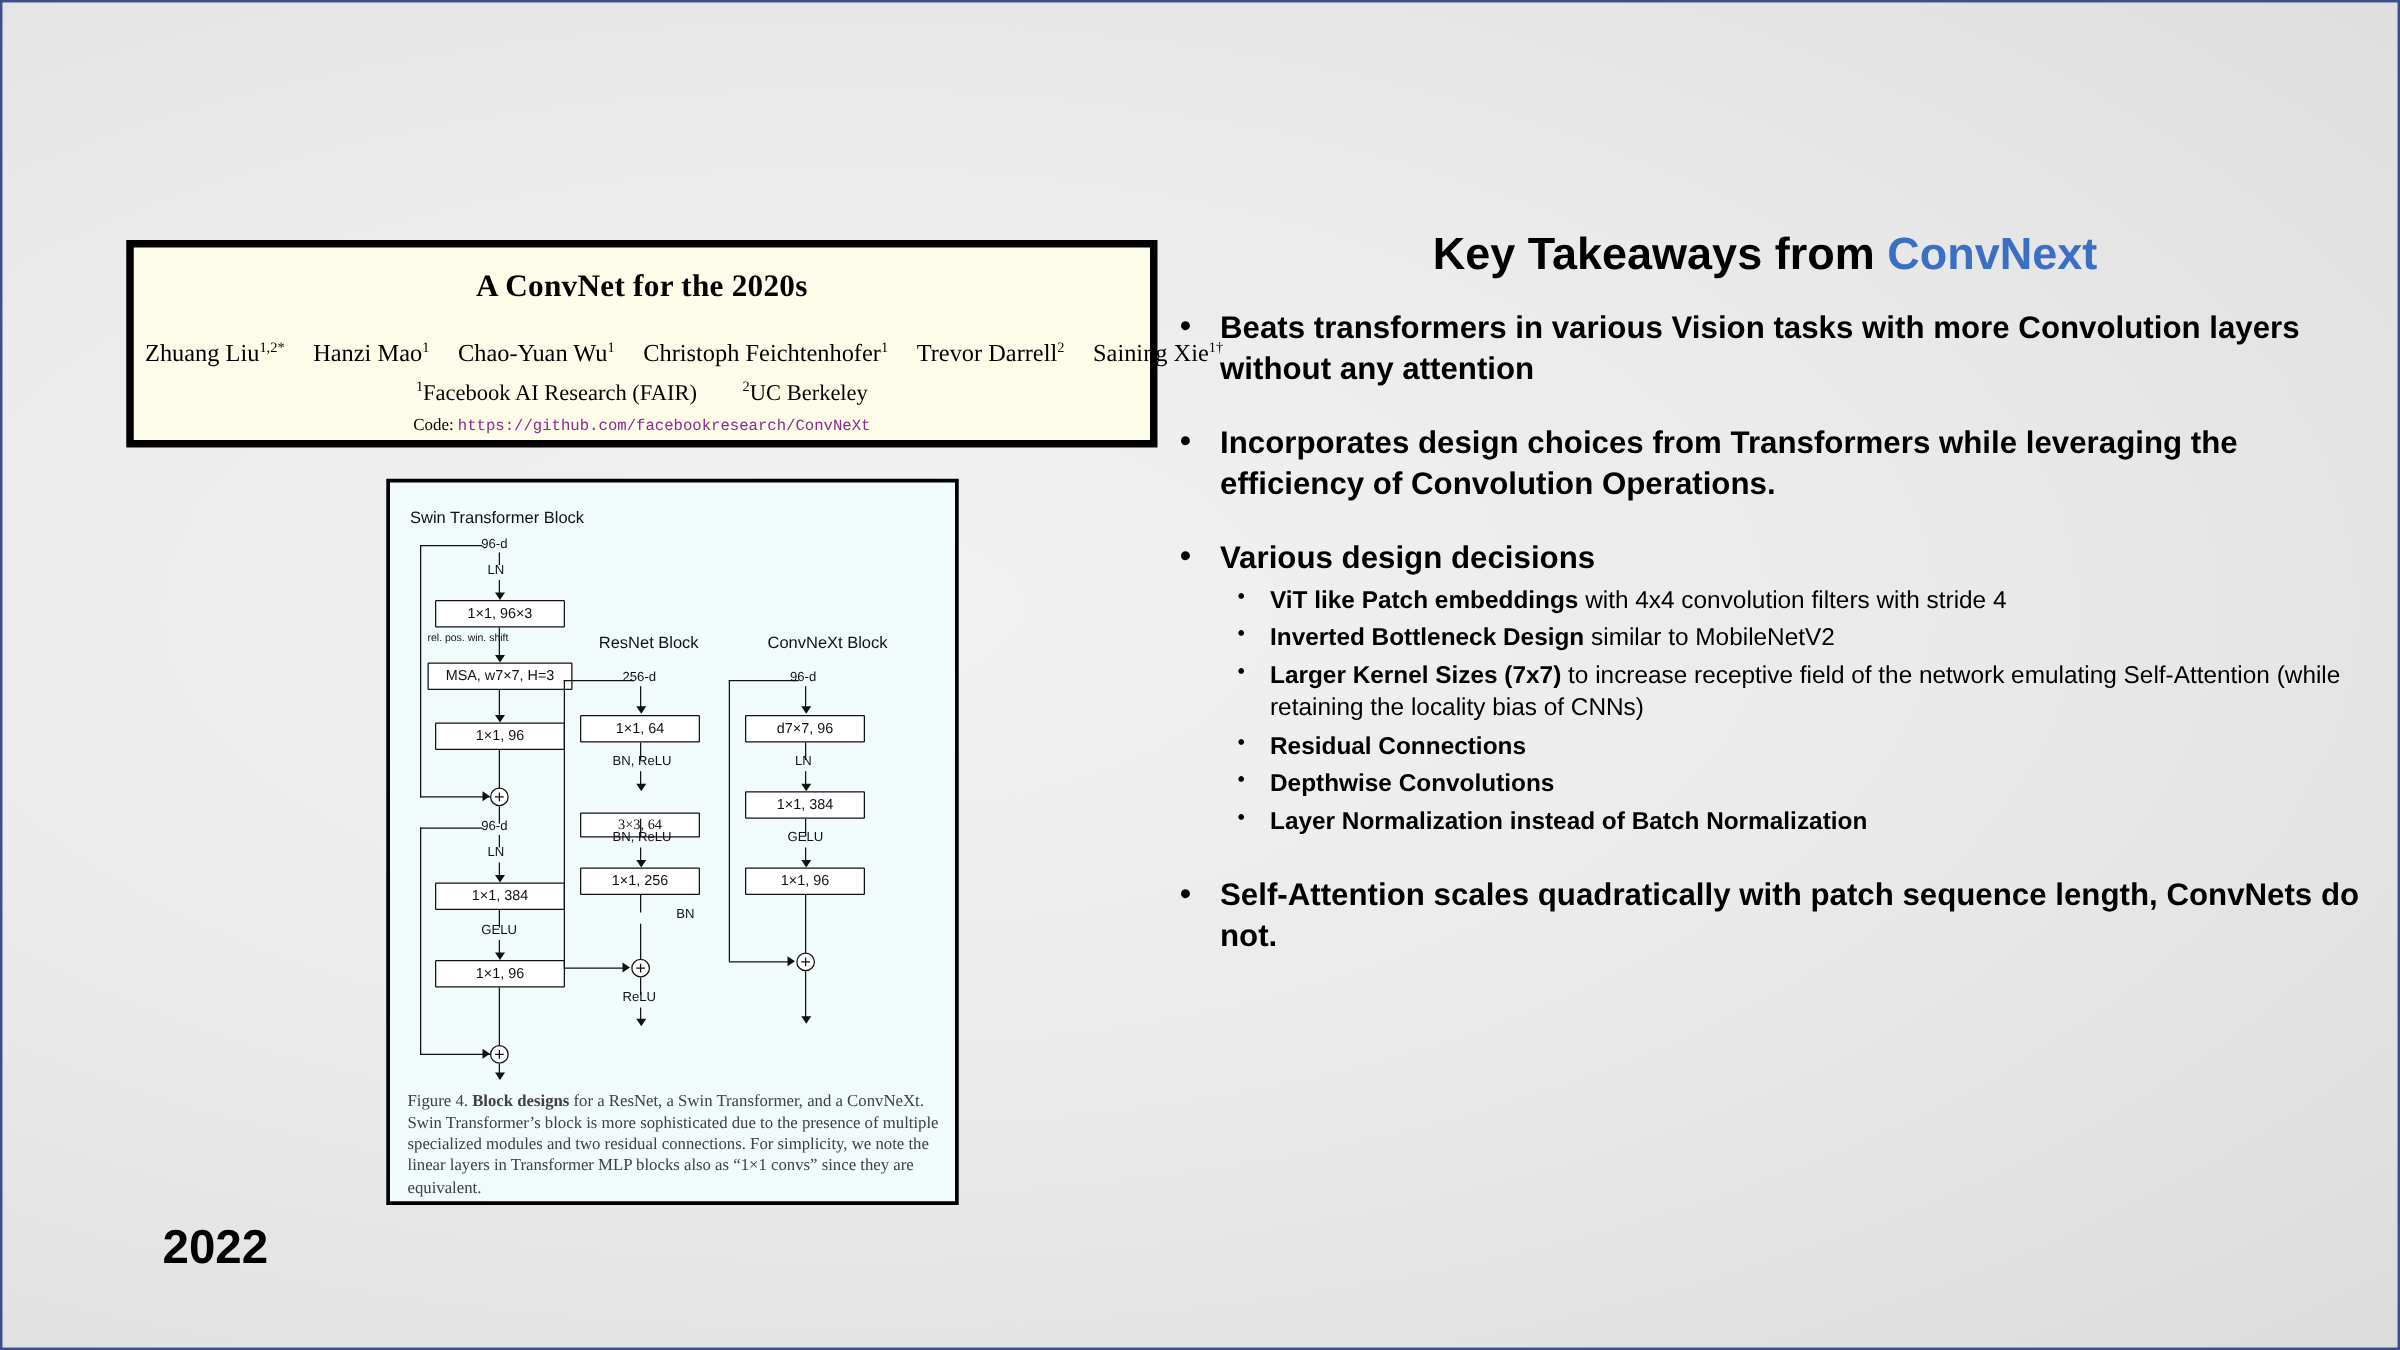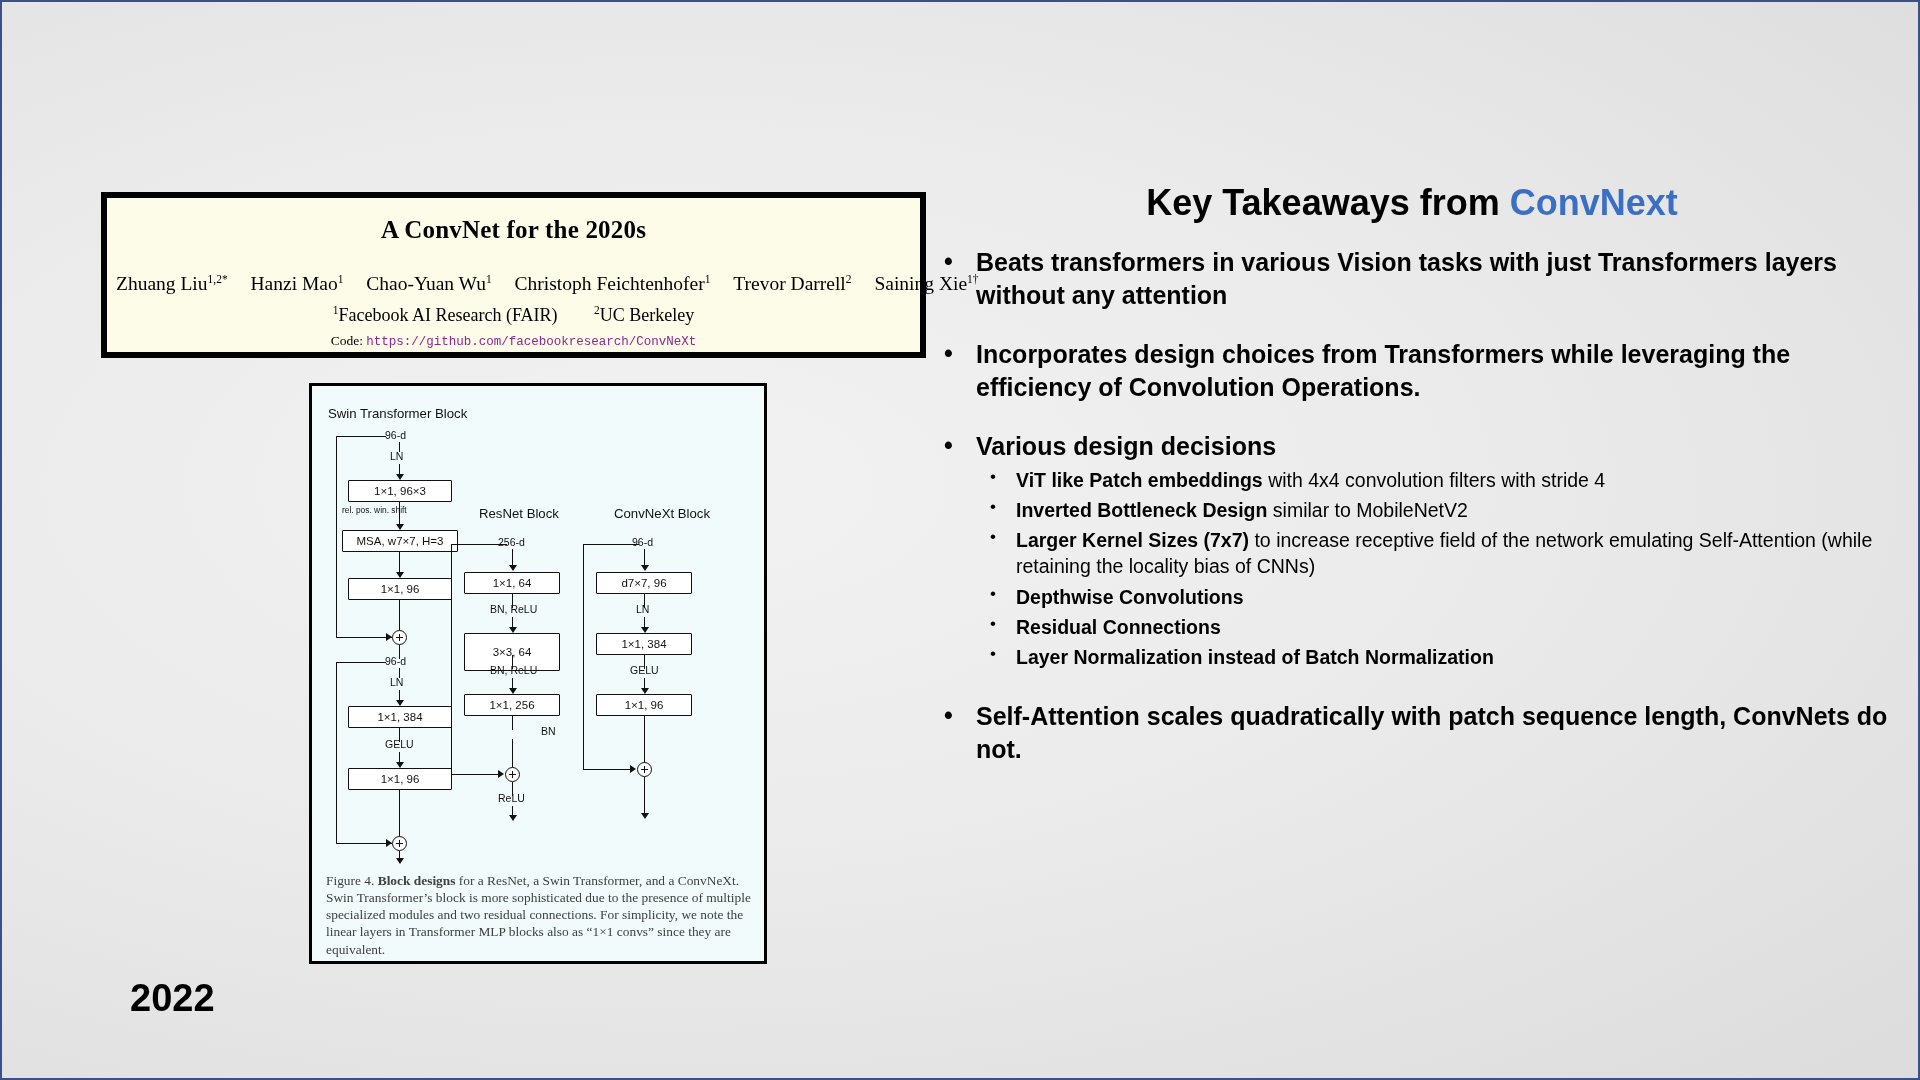--- a/index.html
+++ b/index.html
@@ -312,21 +312,21 @@
       <div class="arrowright" style="left:74px; top:453px;"></div>
 
       <div class="lbl-t" style="left:186px; top:150px;">256-d</div>
       <div class="vline" style="left:200px; top:163px; height:18px;"></div>
       <div class="arrowdown" style="left:197px; top:179px;"></div>
       <div class="blk" style="left:152px; top:186px; width:96px; height:22px;">1×1, 64</div>
       <div class="vline" style="left:200px; top:208px; height:14px;"></div>
       <div class="lbl-t" style="left:178px; top:217px;">BN, ReLU</div>
       <div class="vline" style="left:200px; top:231px; height:12px;"></div>
       <div class="arrowdown" style="left:197px; top:241px;"></div>
-      <div class="blk" style="left:152px; top:247px; width:96px; height:38px;">3×3, 64</div>
+      <div class="blk" style="left:152px; top:264px; width:96px; height:20px;font-family:Liberation Serif, serif;">3×3, 64</div>
       <div class="vline" style="left:200px; top:269px; height:14px;"></div>
       <div class="lbl-t" style="left:178px; top:278px;">BN, ReLU</div>
       <div class="vline" style="left:200px; top:292px; height:12px;"></div>
       <div class="arrowdown" style="left:197px; top:302px;"></div>
       <div class="blk" style="left:152px; top:308px; width:96px; height:22px;">1×1, 256</div>
       <div class="vline" style="left:200px; top:330px; height:14px;"></div>
       <div class="lbl-t" style="left:190px; top:339px;margin-left:39px;">BN</div>
       <div class="vline" style="left:200px; top:353px; height:30px;"></div>
       <div class="plus" style="left:193px; top:381px;"></div>
       <div class="vline" style="left:200px; top:396px; height:14px;"></div>
@@ -372,33 +372,33 @@
 
   <div class="year">2022</div>
 
   <div class="right">
     <h1 class="rtitle">
       <span>Key Takeaways from </span><span class="accent">ConvNext</span>
     </h1>
 
     <ul class="l1">
       <li>
-        <span>Beats transformers in various Vision tasks with just Transformers layers without any attention</span>
+        <span>Beats transformers in various Vision tasks with more Convolution layers without any attention</span>
       </li>
       <li>
         <span>Incorporates design choices from Transformers while leveraging the efficiency of Convolution Operations.</span>
       </li>
       <li>
         <span>Various design decisions</span>
         <ul class="l2">
           <li><b>ViT like Patch embeddings</b><span> with 4x4 convolution filters with stride 4</span></li>
           <li><b>Inverted Bottleneck Design</b><span> similar to MobileNetV2</span></li>
           <li><b>Larger Kernel Sizes (7x7)</b><span> to increase receptive field of the network emulating Self-Attention (while retaining the locality bias of CNNs)</span></li>
+          <li><b>Residual Connections</b><span></span></li>
           <li><b>Depthwise Convolutions</b><span></span></li>
-          <li><b>Residual Connections</b><span></span></li>
           <li><b>Layer Normalization instead of Batch Normalization</b><span></span></li>
         </ul>
       </li>
       <li style="margin-top:30px;">
         <span>Self-Attention scales quadratically with patch sequence length, ConvNets do not.</span>
       </li>
     </ul>
   </div>
 
 </div>

